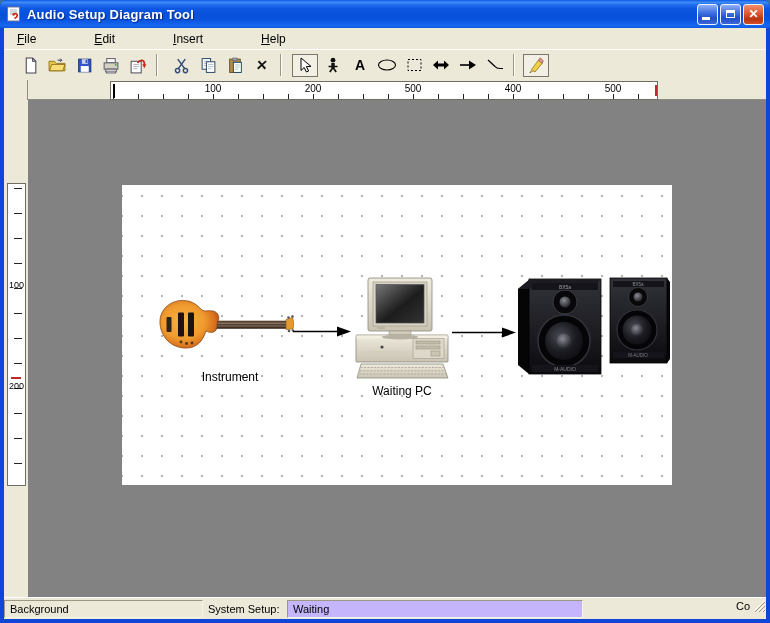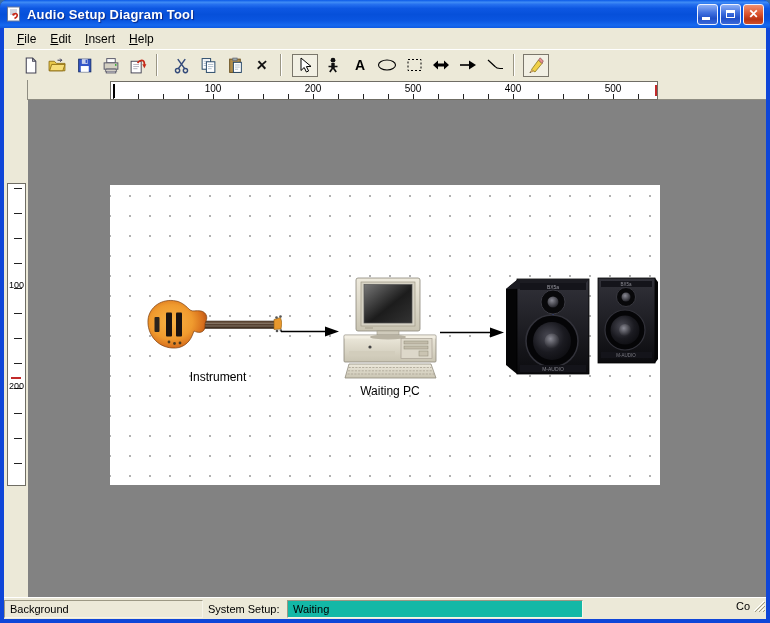--- a/index.html
+++ b/index.html
@@ -17,21 +17,21 @@
     display:flex; align-items:center; justify-content:center; position:relative; }
   .wbtn.min, .wbtn.max { background:linear-gradient(180deg,#8fb0f5 0%,#4272e0 40%,#2050c8 70%,#3a68d8 100%); }
   .wbtn.close { background:linear-gradient(180deg,#f0906f 0%,#dd5630 45%,#bb3413 75%,#d04f28 100%); }
   .glyph-min { position:absolute; left:4px; bottom:4px; width:8px; height:3px; background:#fff; }
   .glyph-max { width:9px; height:8px; border:1px solid #fff; border-top:3px solid #fff; }
   .glyph-x { color:#fff; font-size:12px; font-weight:bold; line-height:1; }
 
   
   .client { position:absolute; left:4px; top:28px; width:762px; height:591px; background:#ECE9D8; }
 
-  .menubar { position:absolute; left:0; top:0; width:100%; height:21px; display:flex; align-items:center; padding-left:6px; font-size:12px; }
+  .menubar { position:absolute; left:0; top:0; width:100%; height:21px; display:flex; align-items:center; padding-left:6px; font-size:12px;gap:44px; }
   .menu-item { padding:2px 7px; color:#000; }
   .menu-item u { text-decoration:underline; }
 
   .toolbar { position:absolute; left:0; top:21px; width:100%; height:31px; display:flex; align-items:center; padding-left:14px; border-top:1px solid #fff; }
   .tbtn { width:24px; height:24px; display:flex; align-items:center; justify-content:center; margin-right:3px; flex:0 0 auto; }
   .tbtn.checked { width:26px; height:23px; border:1px solid #7a766b; background:#f2f0e4; }
   .tsep { width:2px; height:22px; border-left:1px solid #9a9684; border-right:1px solid #fff; margin:0 5px 0 3px; flex:0 0 auto; }
   .glyph-A { font-weight:bold; font-size:14px; color:#000; }
   .glyph-del { font-weight:bold; font-size:14px; color:#111; transform:skewX(-6deg); }
 
@@ -48,34 +48,34 @@
   
   .workspace { position:absolute; left:0; top:72px; width:100%; height:497px; }
   .v-track { position:absolute; left:0; top:0; width:24px; height:100%; background:#ECE9D8; }
   .v-ruler { position:absolute; left:3px; top:83px; width:19px; height:303px; background:#fff; border:1px solid #6f6d64;
     background-image:repeating-linear-gradient(180deg,#222 0 1px,transparent 1px 25px);
     background-size:8px calc(100% - 8px); background-position:6px 4px; background-repeat:no-repeat; }
   .vlabel { position:absolute; left:0; width:100%; text-align:center; font-size:9px; color:#000; }
   .v-red { position:absolute; left:3px; top:193px; width:10px; height:2px; background:#c22a2a; }
 
   .canvas { position:absolute; left:24px; top:0; right:0; height:100%; background:#828282; }
-  .page { position:absolute; left:82px; top:85px; width:550px; height:300px; background:#fff;
+  .page { position:absolute; left:94px; top:85px; width:550px; height:300px; background:#fff;
     background-image:radial-gradient(#b2b2b2 0.8px, transparent 1.3px);
     background-size:20px 20px; background-position:10px 1px; }
 
   .node-img { position:absolute; }
   .node-label { position:absolute; font-size:12px; color:#000; text-align:center; }
   .arrow { position:absolute; }
 
   
   .statusbar { position:absolute; left:0; top:569px; width:100%; height:16px; background:#ECE9D8; border-top:1px solid #fff; font-size:11px; }
   .sb-panel { position:absolute; top:2px; height:18px; border:1px solid; border-color:#9c9884 #f6f4ea #f6f4ea #9c9884; display:flex; align-items:center; padding:0 5px; }
   .sb-left { left:0; width:199px; }
   .sb-status-label { position:absolute; left:204px; top:2px; height:18px; display:flex; align-items:center; }
-  .sb-field { left:283px; width:296px; background:#14b8a6; }
+  .sb-field { left:283px; width:296px; background:#c4b5fd; }
   .sb-right { position:absolute; right:16px; top:2px; height:18px; display:flex; align-items:flex-start; }
   .sb-grip { position:absolute; right:1px; bottom:1px; width:13px; height:13px; }
 </style>
 </head>
 <body>
 
 <div class="window">
 
   <div class="titlebar">
     <svg class="app-icon" viewBox="0 0 16 16">

